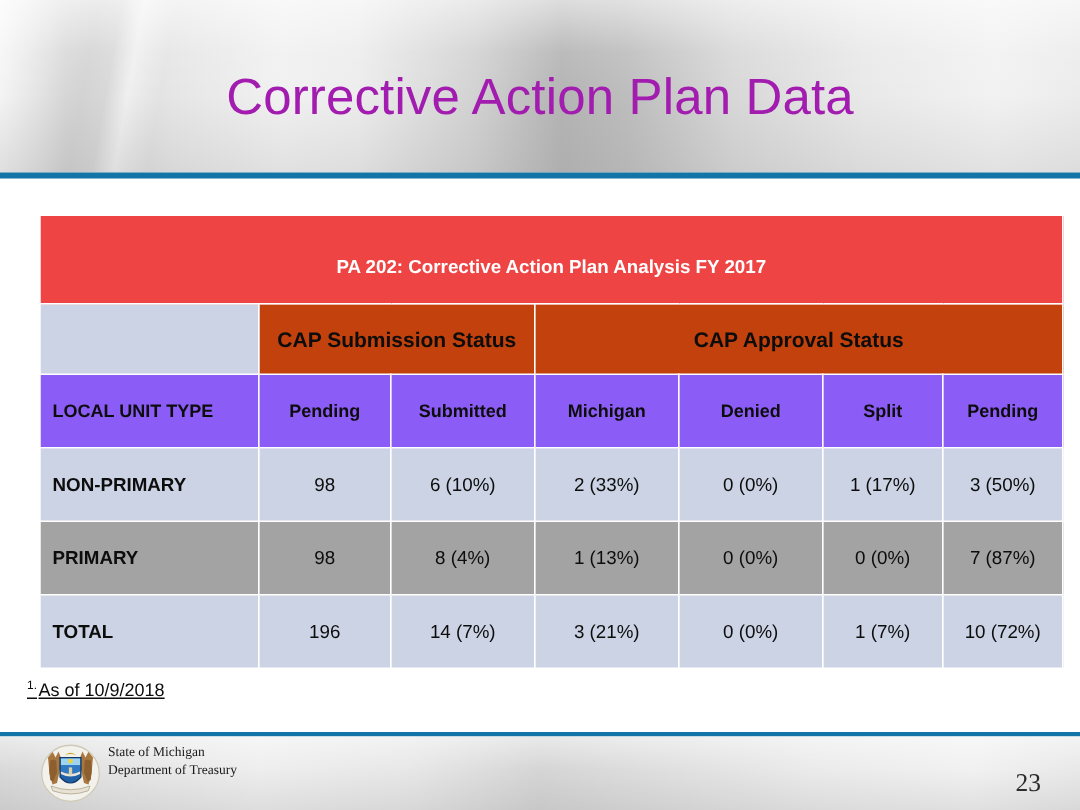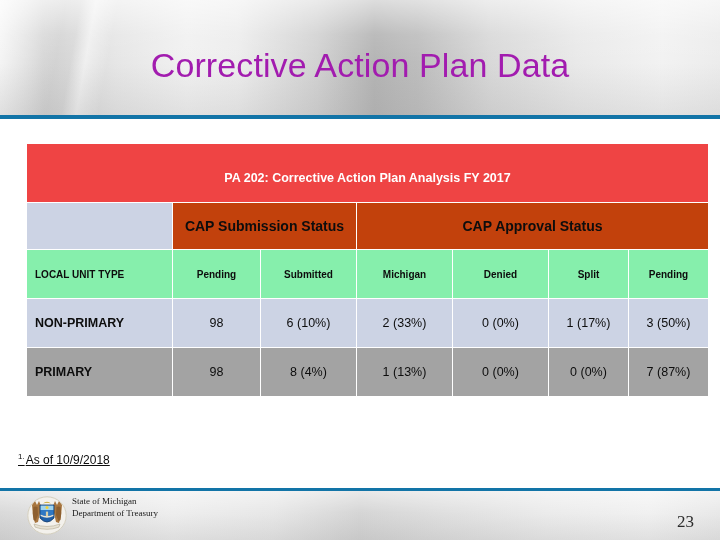--- a/index.html
+++ b/index.html
@@ -111,23 +111,23 @@
     height: 46px;
   }
   .grp-head {
     background: #c2410c;
     font-weight: bold;
     font-size: 14px;
     text-align: center;
     height: 46px;
   }
   .col-head {
-    background: #86efac;
+    background: #8b5cf6;
     font-weight: bold;
-    font-size: 10px;
+    font-size: 12px;
     text-align: center;
     height: 48px;
   }
   .col-head.first {
     text-align: left;
     padding-left: 8px !important;
   }
   .row-odd td  { background: #ccd3e4; }
   .row-even td { background: #a3a3a3; }
   .cap-table tbody td {
@@ -271,20 +271,29 @@
       </tr>
       <tr class="row-even">
         <td class="rowlabel">PRIMARY</td>
         <td>98</td>
         <td>8 (4%)</td>
         <td>1 (13%)</td>
         <td>0 (0%)</td>
         <td>0 (0%)</td>
         <td>7 (87%)</td>
       </tr>
+      <tr class="row-odd">
+        <td class="rowlabel">TOTAL</td>
+        <td>196</td>
+        <td>14 (7%)</td>
+        <td>3 (21%)</td>
+        <td>0 (0%)</td>
+        <td>1 (7%)</td>
+        <td>10 (72%)</td>
+      </tr>
     </tbody>
   </table>
 
   <div class="footnote">
     <sup>1.</sup><span>As of 10/9/2018</span>
   </div>
 
   <div class="footer-rule"></div>
   <div class="footer-band"></div>
   <div class="footer-band-shade"></div>

